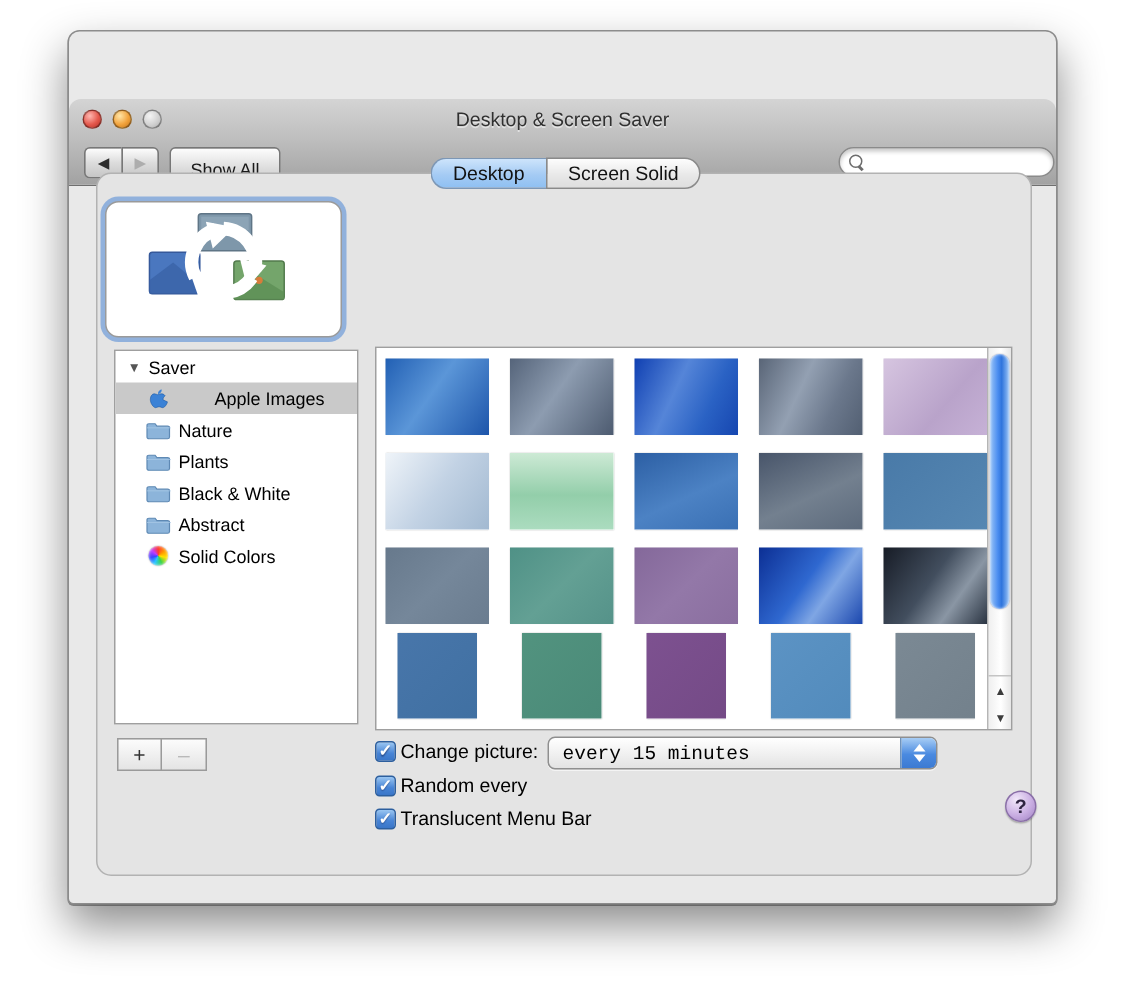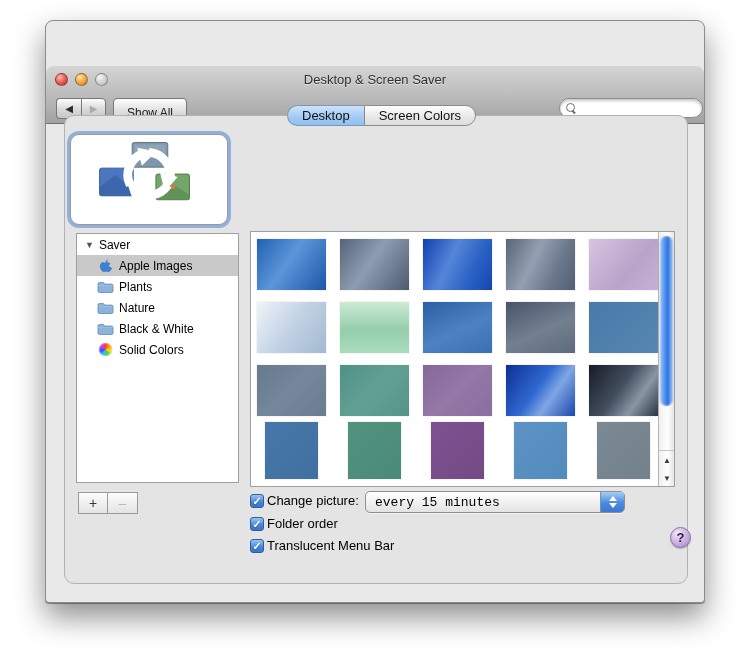--- a/index.html
+++ b/index.html
@@ -80,21 +80,21 @@
   }
   .well svg { width:100%; height:100%; }
 
   
   .sidebar {
     position:absolute; left:11px; top:117px; width:163px; height:250px;
     background:#fff; border:1px solid #9f9f9f; overflow:hidden;
   }
   .side-row { display:flex; align-items:center; height:21px; font-size:12px; color:#000; padding-left:6px; }
   .side-row.header { padding-left:8px; }
-  .side-row.selected { background:#c9c9c9; }
+  .side-row.selected { background:#c9c9c9;gap:24px; }
   .side-row .tri { font-size:9px; color:#555; margin-right:5px; }
   .side-row .ic { width:17px; height:14px; margin:0 5px 0 14px; display:flex; align-items:center; justify-content:center; flex:0 0 auto; }
   .side-row .ic svg { width:17px; height:14px; }
   .colorwheel { width:13px; height:13px; border-radius:50%;
     background:conic-gradient(#ff3b30,#ff9500,#ffe100,#3bd44a,#29c5ff,#3b44ff,#c13bff,#ff3b30);
     box-shadow:inset 0 0 2px rgba(255,255,255,.8), 0 0 1px rgba(0,0,0,.5); }
 
   
   .addrem { position:absolute; left:13px; top:376px; display:flex; }
   .addrem .btn {
@@ -168,21 +168,21 @@
     <div class="showall">Show All</div>
 
     <div class="search">
       <span class="mag"></span>
       <input type="text" placeholder="" style="">
     </div>
   </div>
 
   <div class="tabbar">
     <div class="tab active">Desktop</div>
-    <div class="tab">Screen Colors</div>
+    <div class="tab">Screen Solid</div>
   </div>
 
   <div class="panel">
 
     <div class="well">
       <svg viewBox="0 0 158 89">
         <rect x="62" y="7" width="36" height="25" rx="2" fill="#7e97aa" stroke="#5f7586" stroke-width="1"></rect>
         <rect x="64" y="9" width="32" height="9" fill="#93aaba" opacity=".7"></rect>
         <rect x="29" y="33" width="34" height="28" rx="2" fill="#4a77bf" stroke="#35589a" stroke-width="1"></rect>
         <polygon points="29,52 45,40 63,55 63,61 29,61" fill="#3a63a8" opacity=".8"></polygon>
@@ -220,39 +220,48 @@
           </span>
           <span>Apple Images</span>
         </div>
         <div class="side-row">
           <span class="ic">
             <svg viewBox="0 0 17 13">
               <path d="M1 3.2C1 2.5 1.6 2 2.3 2h4.1l1.2 1.6h7.1c.7 0 1.3.5 1.3 1.2v6c0 .7-.6 1.2-1.3 1.2H2.3C1.6 12 1 11.5 1 10.8V3.2z" fill="#8cb4da" stroke="#5e89b4" stroke-width="0.8"></path>
               <path d="M1 5h15.9v-.5H1z" fill="#a9c9e6"></path>
             </svg>
           </span>
-          <span>Plants</span>
+          <span>Nature</span>
         </div>
         <div class="side-row">
           <span class="ic">
             <svg viewBox="0 0 17 13">
               <path d="M1 3.2C1 2.5 1.6 2 2.3 2h4.1l1.2 1.6h7.1c.7 0 1.3.5 1.3 1.2v6c0 .7-.6 1.2-1.3 1.2H2.3C1.6 12 1 11.5 1 10.8V3.2z" fill="#8cb4da" stroke="#5e89b4" stroke-width="0.8"></path>
               <path d="M1 5h15.9v-.5H1z" fill="#a9c9e6"></path>
             </svg>
           </span>
-          <span>Nature</span>
+          <span>Plants</span>
         </div>
         <div class="side-row">
           <span class="ic">
             <svg viewBox="0 0 17 13">
               <path d="M1 3.2C1 2.5 1.6 2 2.3 2h4.1l1.2 1.6h7.1c.7 0 1.3.5 1.3 1.2v6c0 .7-.6 1.2-1.3 1.2H2.3C1.6 12 1 11.5 1 10.8V3.2z" fill="#8cb4da" stroke="#5e89b4" stroke-width="0.8"></path>
               <path d="M1 5h15.9v-.5H1z" fill="#a9c9e6"></path>
             </svg>
           </span>
           <span>Black &amp; White</span>
+        </div>
+        <div class="side-row">
+          <span class="ic">
+            <svg viewBox="0 0 17 13">
+              <path d="M1 3.2C1 2.5 1.6 2 2.3 2h4.1l1.2 1.6h7.1c.7 0 1.3.5 1.3 1.2v6c0 .7-.6 1.2-1.3 1.2H2.3C1.6 12 1 11.5 1 10.8V3.2z" fill="#8cb4da" stroke="#5e89b4" stroke-width="0.8"></path>
+              <path d="M1 5h15.9v-.5H1z" fill="#a9c9e6"></path>
+            </svg>
+          </span>
+          <span>Abstract</span>
         </div>
         <div class="side-row">
           <span class="ic">
             <span class="colorwheel"></span>
           </span>
           <span>Solid Colors</span>
         </div>
       </div>
 
     <div class="addrem">
@@ -296,21 +305,21 @@
     </div>
     <div class="popup">
       <span class="val">every 15 minutes</span>
       <span class="cap">
           <span class="up"></span>
           <span class="dn"></span>
         </span>
     </div>
     <div class="ctlrow" style="left:185px; top:400px;">
       <span class="chk">✓</span>
-      <label>Folder order</label>
+      <label>Random every</label>
     </div>
     <div class="ctlrow" style="left:185px; top:422px;">
       <span class="chk">✓</span>
       <label>Translucent Menu Bar</label>
     </div>
 
     <div class="help">?</div>
   </div>
 </div>
 

